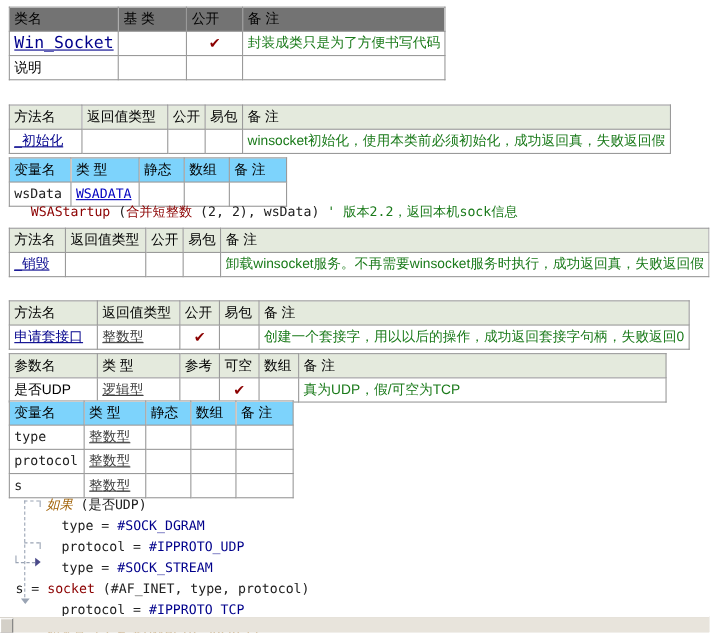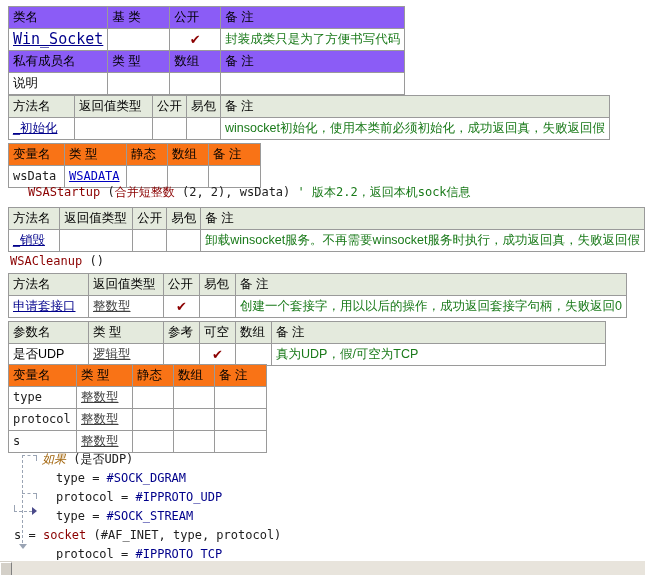--- a/index.html
+++ b/index.html
@@ -38,23 +38,23 @@
     height: 21px;
     padding: 0 4px;
     vertical-align: middle;
     white-space: nowrap;
     overflow: hidden;
     font-size: 12.5px;
     line-height: 19px;
     background: #ffffff;
   }
   
-  tr.hdr-gray td { background: #8b5cf6; }
+  tr.hdr-gray td { background: #737373; }
   tr.hdr-green td { background: #e4eadd; }
-  tr.hdr-blue  td { background: #f97316; }
+  tr.hdr-blue  td { background: #7dd3fc; }
 
   
   .t-name   { color: #00008b; font-family: "DejaVu Sans Mono","Liberation Mono",monospace; font-size: 15px; text-decoration: underline; }
   .t-cnname { color: #00008b; text-decoration: underline; }
   .t-type   { color: #404040; text-decoration: underline; }
   .t-typemono { color: #0000c0; font-family: "DejaVu Sans Mono","Liberation Mono",monospace; font-size: 12px; text-decoration: underline; }
   .t-varmono{ color: #202020; font-family: "DejaVu Sans Mono","Liberation Mono",monospace; font-size: 12px; }
   .t-remark { color: #1a7a1a; }
   .t-plain  { color: #000000; }
   .t-hdr    { color: #000000; }
@@ -170,26 +170,20 @@
           <td><span class="t-hdr">备 注</span></td>
         </tr>
         <tr>
           <td><span class="t-name">Win_Socket</span></td>
           <td><span class="t-plain"></span></td>
           <td class="ctr">
               <span class="check">✔</span>
             </td>
           <td><span class="t-remark">封装成类只是为了方便书写代码</span></td>
         </tr>
-        <tr class="hdr-gray">
-          <td><span class="t-hdr">私有成员名</span></td>
-          <td><span class="t-hdr">类 型</span></td>
-          <td><span class="t-hdr">数组</span></td>
-          <td><span class="t-hdr">备 注</span></td>
-        </tr>
         <tr>
           <td><span class="t-plain">说明</span></td>
           <td><span class="t-type"></span></td>
           <td><span class="t-plain"></span></td>
           <td><span class="t-remark"></span></td>
         </tr>
       </tbody>
     </table>
   </div>
 
@@ -282,23 +276,20 @@
             </td>
           <td class="ctr">
               <span class="check"></span>
             </td>
           <td><span class="t-remark">卸载winsocket服务。不再需要winsocket服务时执行，成功返回真，失败返回假</span></td>
         </tr>
       </tbody>
     </table>
   </div>
 
-  <div class="stmt" style="left:10px;top:253px;">
-    <span class="c-fn">WSACleanup</span><span class="c-op"> ()</span>
-  </div>
 
   <div style="position:absolute;left:8px;top:273px;">
     <table class="epl">
       <colgroup>
         <col style="width:80px">
           <col style="width:75px">
           <col style="width:36px">
           <col style="width:36px">
           <col style="width:370px">
       </colgroup>

